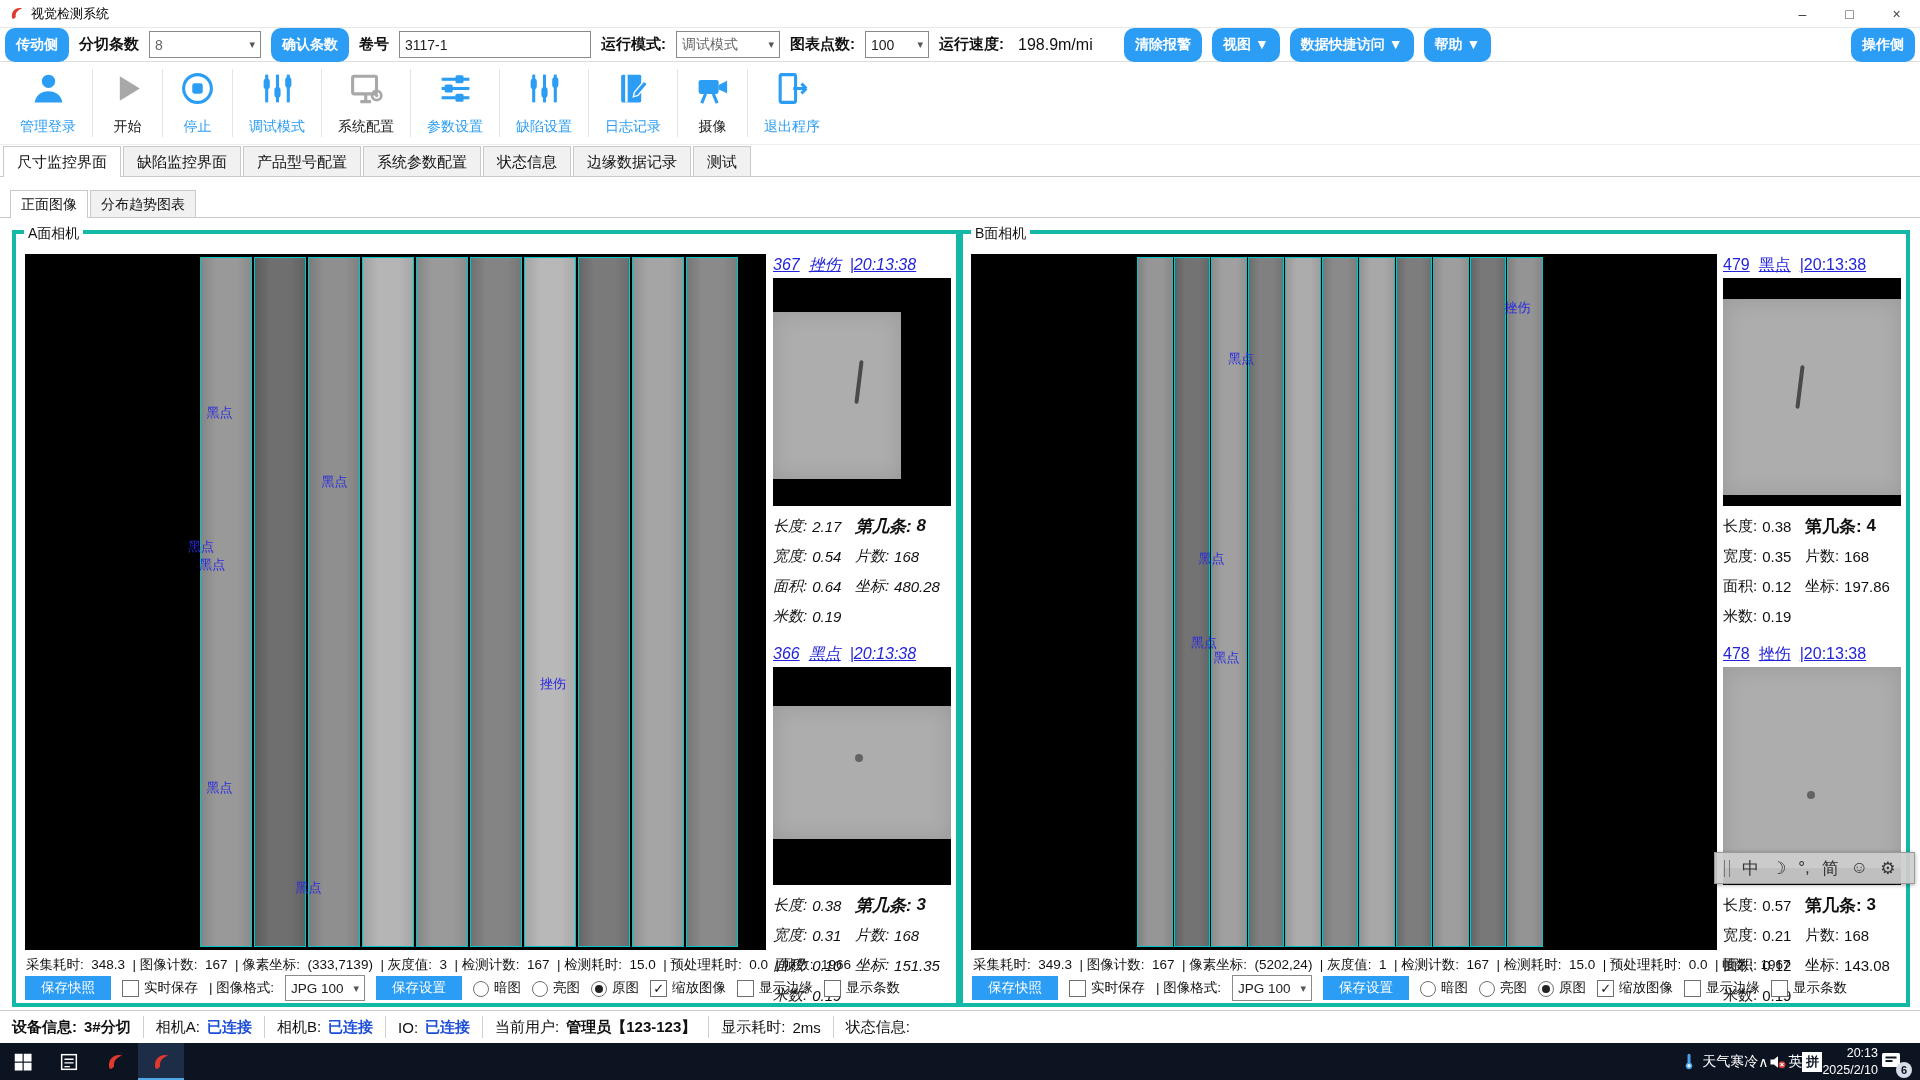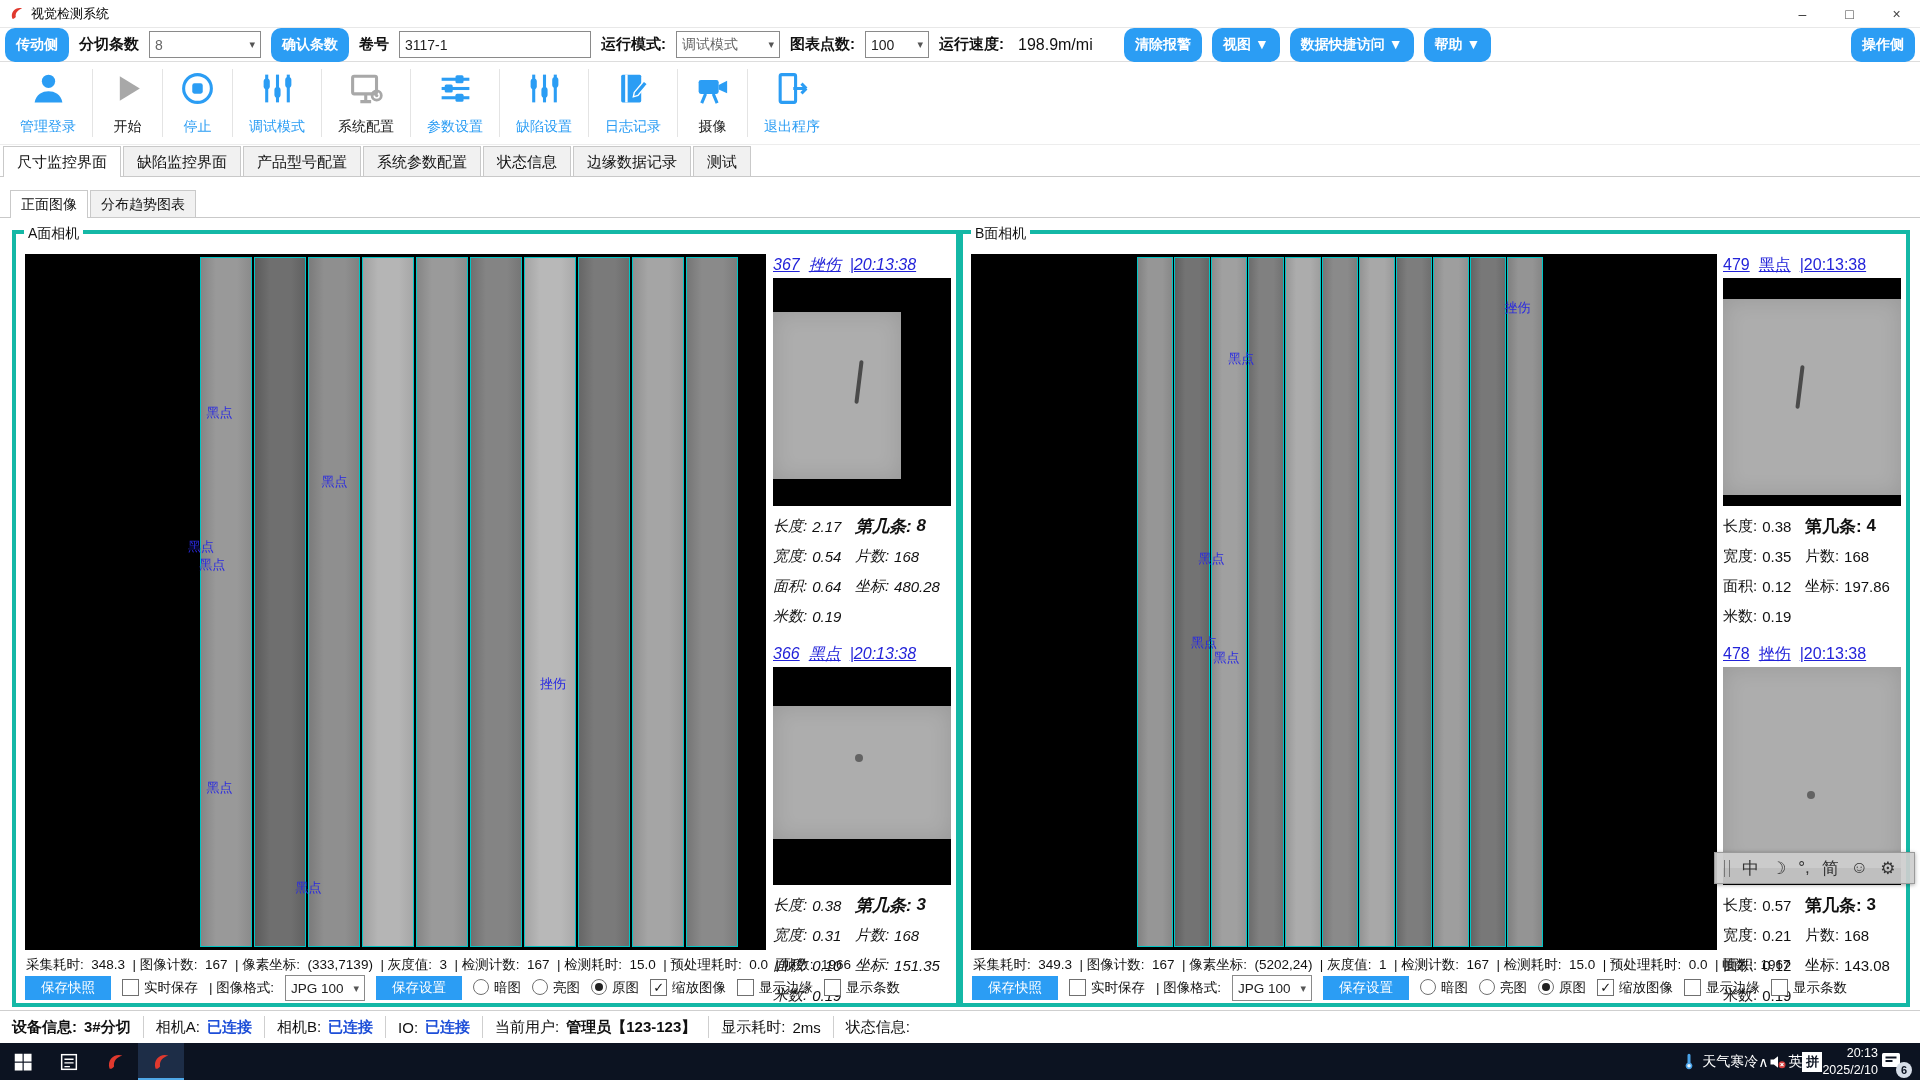--- a/index.html
+++ b/index.html
@@ -65,21 +65,21 @@
   .thumb-gray{position:absolute;background:#adadad;box-shadow:inset 0 0 22px rgba(0,0,0,0.12);}
   .mark-scratch{position:absolute;width:4px;height:44px;background:#4a4a4a;border-radius:3px;transform:rotate(7deg);}
   .mark-dot{position:absolute;width:8px;height:8px;border-radius:50%;background:#636363;}
   .card-stats{display:grid;grid-template-columns:46% 54%;margin-top:5px;}
   .stat-cell{height:30px;font-size:15px;color:#111;display:flex;align-items:center;gap:5px;white-space:nowrap;}
   .stat-cell.big{font-weight:bold;font-size:17px;}
   .cam-status{position:absolute;left:10px;top:722px;font-size:13.5px;color:#111;white-space:pre;}
   .cam-controls{position:absolute;left:9px;right:4px;top:741px;height:26px;display:flex;align-items:center;
                 gap:11px;font-size:13.5px;color:#111;white-space:nowrap;}
   .ctl-btn{background:#2b9df4;color:#fff;padding:0 16px;height:24px;display:flex;align-items:center;font-size:13.5px;}
-  .ctl-group{display:flex;align-items:flex-start;gap:5px;}
+  .ctl-group{display:flex;align-items:flex-end;gap:5px;}
   .checkbox{width:15px;height:15px;border:1px solid #707070;background:#fff;display:inline-flex;align-items:center;
             justify-content:center;font-size:13px;color:#111;line-height:1;}
   .radio{width:14px;height:14px;border:1px solid #707070;border-radius:50%;background:#fff;position:relative;}
   .radio.on::after{content:"";position:absolute;inset:3px;background:#222;border-radius:50%;}
   .format-select{height:24px;border:1px solid #8a8a8a;background:#fff;display:flex;align-items:center;
                  padding:0 5px;gap:10px;font-size:13.5px;color:#222;}
   
   .ime-bar{position:absolute;left:1714px;top:852px;width:181px;height:30px;background:rgba(206,206,206,0.93);
            border:1px solid #9a9a9a;box-shadow:0 1px 4px rgba(0,0,0,.35);display:flex;align-items:center;
            gap:12px;padding:0 9px;font-size:17px;color:#333;z-index:40;}

